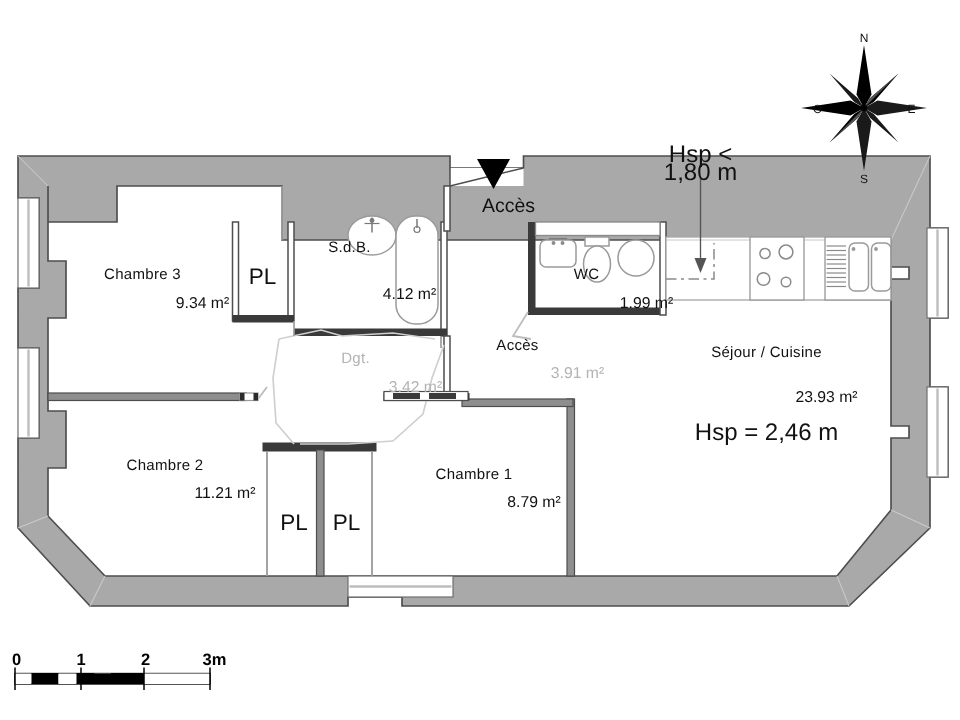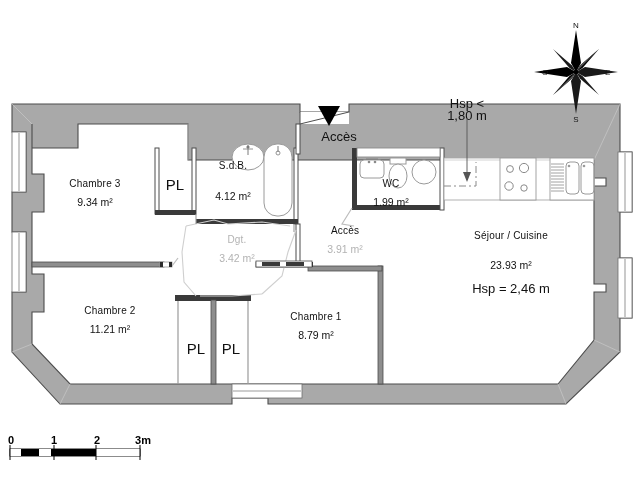--- a/index.html
+++ b/index.html
@@ -4,25 +4,25 @@
 <style>
   html,body{margin:0;padding:0;background:#ffffff;}
   body{
     width:640px;height:480px;position:relative;overflow:hidden;
     font-family:"Liberation Sans", sans-serif;
     color:#000;
   }
   #plan{position:absolute;left:0;top:0;width:640px;height:480px;}
   .lbl{position:absolute;white-space:nowrap;}
   .room-name{font-size:10px;color:#111;letter-spacing:.2px;}
-  .room-area{font-size:10.5px;color:#111;}
+  .room-area{font-size:10.5px;color:#111;margin-left:40px;}
   .room-name.muted{color:#b3b3b3;}
   .room-area.muted{color:#b3b3b3;}
   .pl-lbl{font-size:15px;color:#111;}
-  .small-note{font-size:13px;color:#111;line-height:12px;}
+  .small-note{font-size:16px;color:#111;line-height:12px;}
   .acces-lbl{font-size:13px;color:#111;margin-top:48px;}
   .wc-name{font-size:10px;}
   .compass-letter{font-size:8px;color:#111;}
   .scale-num{font-size:11px;font-weight:bold;color:#000;}
   .ctr{transform:translateX(-50%);text-align:center;}
 </style>
 </head>
 <body>
 
 <svg id="plan" viewBox="0 0 640 480">

